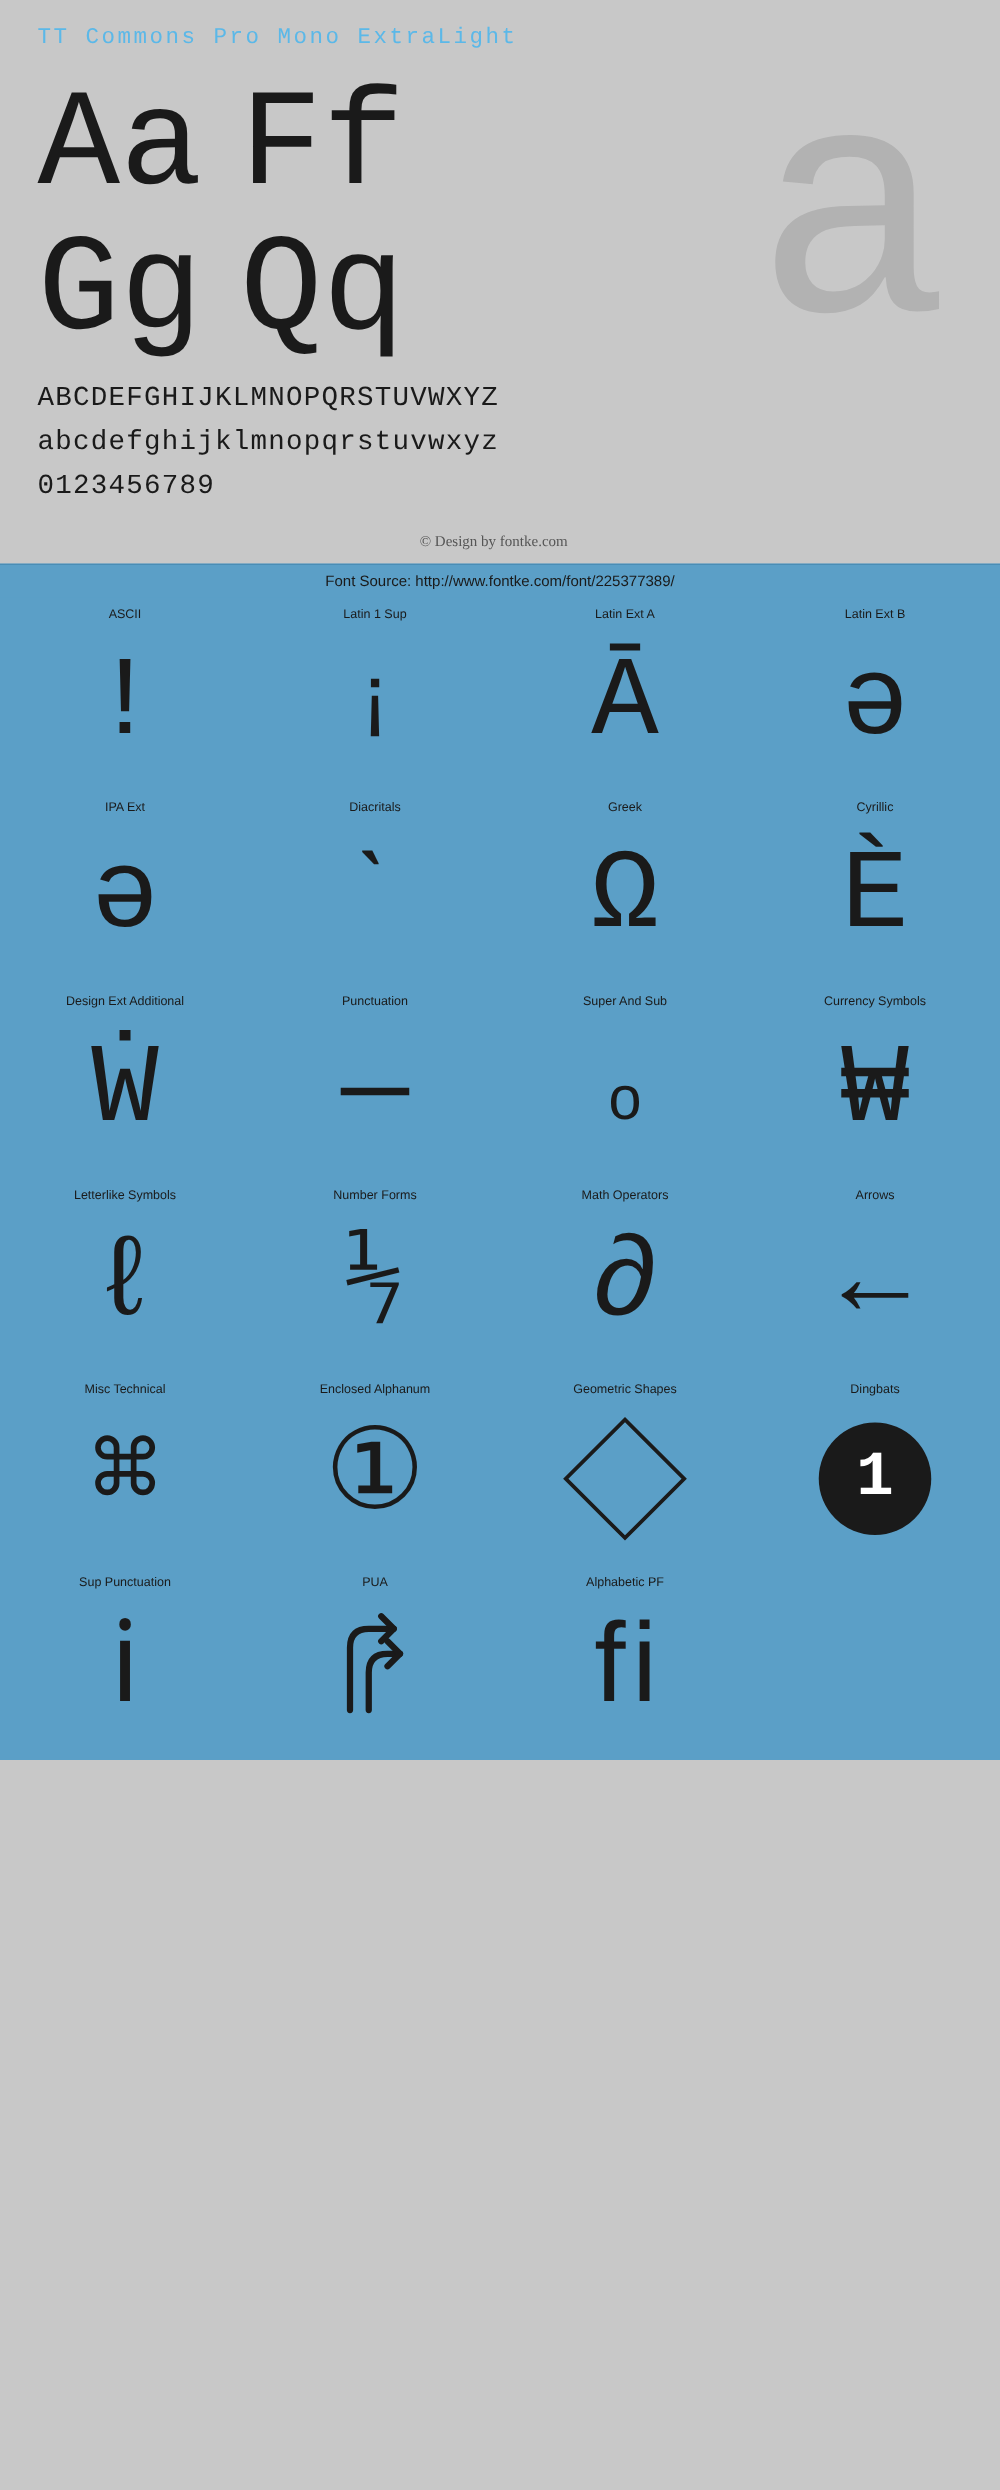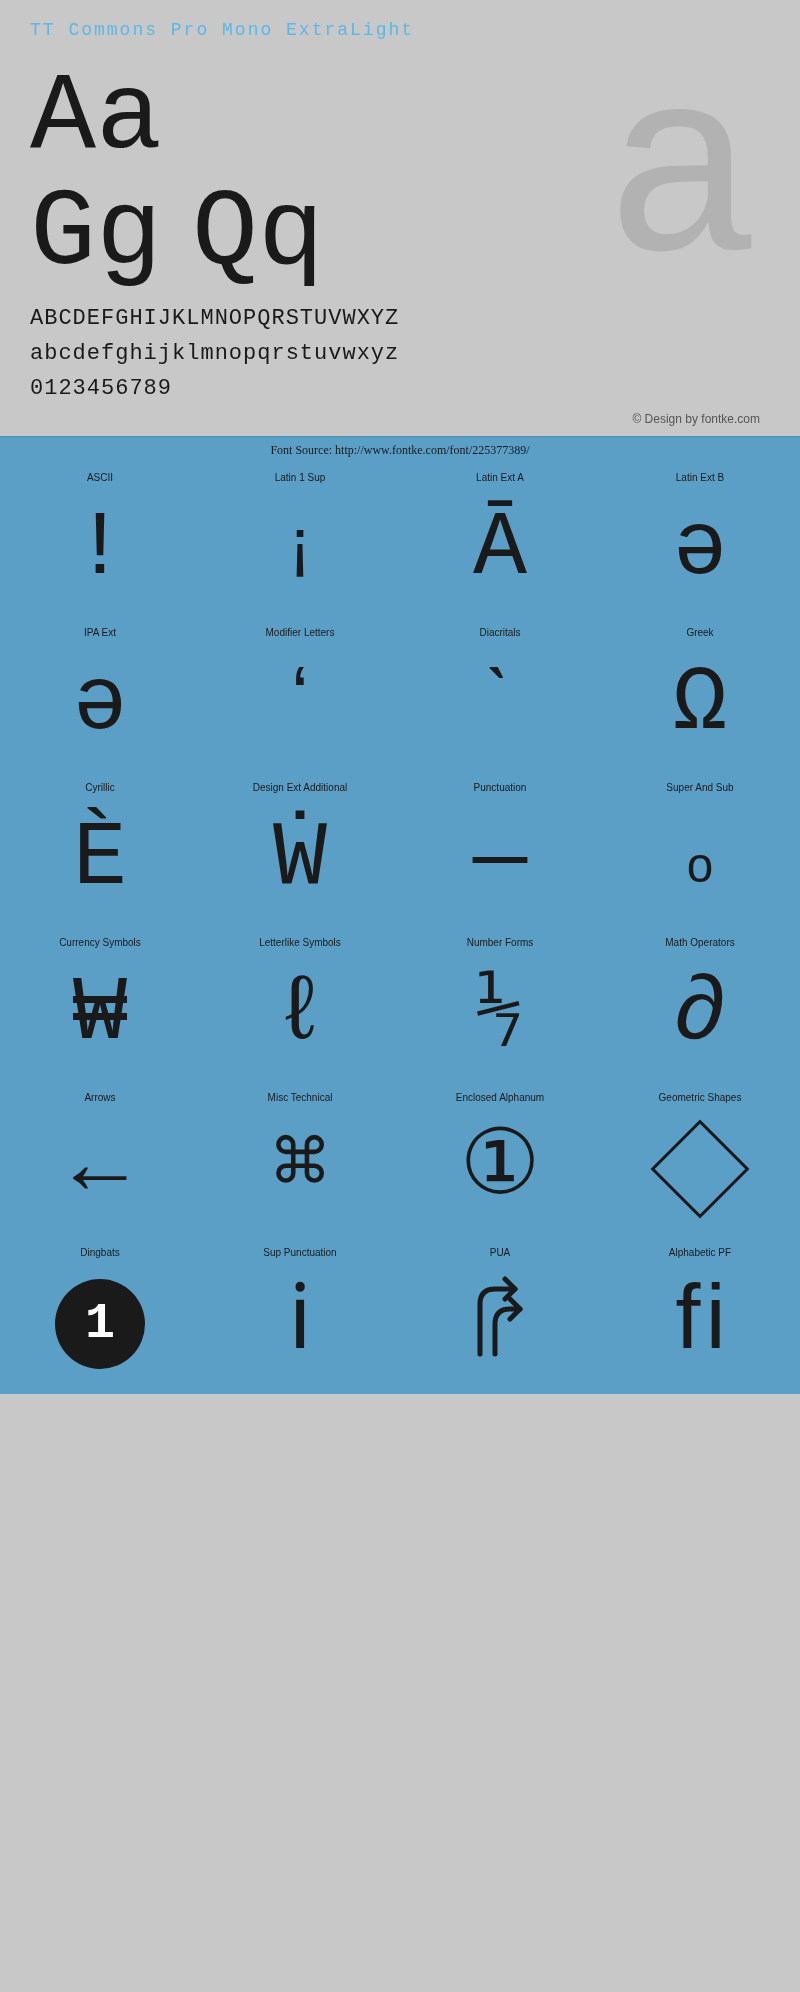--- a/index.html
+++ b/index.html
@@ -70,40 +70,40 @@
     .alphabet-line {
       font-family: 'Courier New', monospace;
       font-size: 22px;
       font-weight: normal;
       color: #1a1a1a;
       letter-spacing: 1px;
       line-height: 1.6;
     }
 
     .credits {
-      text-align: right;
+      text-align: center;
       font-size: 12px;
       color: #555;
-      margin-top: 5px;
-      font-family: Liberation Sans, sans-serif;
+      margin-top: 19px;
+      font-family: Liberation Serif, serif;
     }
 
     
     .blue-section {
       background: #5b9fc7;
       padding: 0;
     }
 
     .font-source-bar {
       background: #5b9fc7;
       text-align: center;
       padding: 6px;
       font-size: 12px;
       color: #1a1a1a;
-      font-family: Liberation Serif, serif;
+      font-family: Liberation Sans, sans-serif;
       border-top: 1px solid #4a8db5;
     }
 
     .glyphs-grid {
       display: grid;
       grid-template-columns: repeat(4, 1fr);
       gap: 0;
     }
 
     .glyph-cell {
@@ -174,20 +174,21 @@
 </head>
 <body>
 
 <div class="top-section">
   <div class="font-title">TT Commons Pro Mono ExtraLight</div>
 
   <div class="large-chars-area">
     <div class="large-chars-left">
       <div class="large-char-row">
         <span class="large-char">Aa</span>
+        <span class="large-char">Ff</span>
       </div>
       <div class="large-char-row">
         <span class="large-char">Gg</span>
         <span class="large-char">Qq</span>
       </div>
     </div>
     <div class="big-a-bg">a</div>
   </div>
 
   <div class="alphabet-section">
@@ -219,24 +220,20 @@
     <div class="glyph-cell">
       <div class="glyph-label">Latin Ext B</div>
       <div class="glyph-char">ə</div>
     </div>
 
     <div class="glyph-cell">
       <div class="glyph-label">IPA Ext</div>
       <div class="glyph-char">ə</div>
     </div>
     <div class="glyph-cell">
-      <div class="glyph-label">Modifier Letters</div>
-      <div class="glyph-char" style="font-size:80px;">ʻ</div>
-    </div>
-    <div class="glyph-cell">
       <div class="glyph-label">Diacritals</div>
       <div class="glyph-char" style="font-size:80px;">ˋ</div>
     </div>
     <div class="glyph-cell">
       <div class="glyph-label">Greek</div>
       <div class="glyph-char">Ω</div>
     </div>
 
     <div class="glyph-cell">
       <div class="glyph-label">Cyrillic</div>

